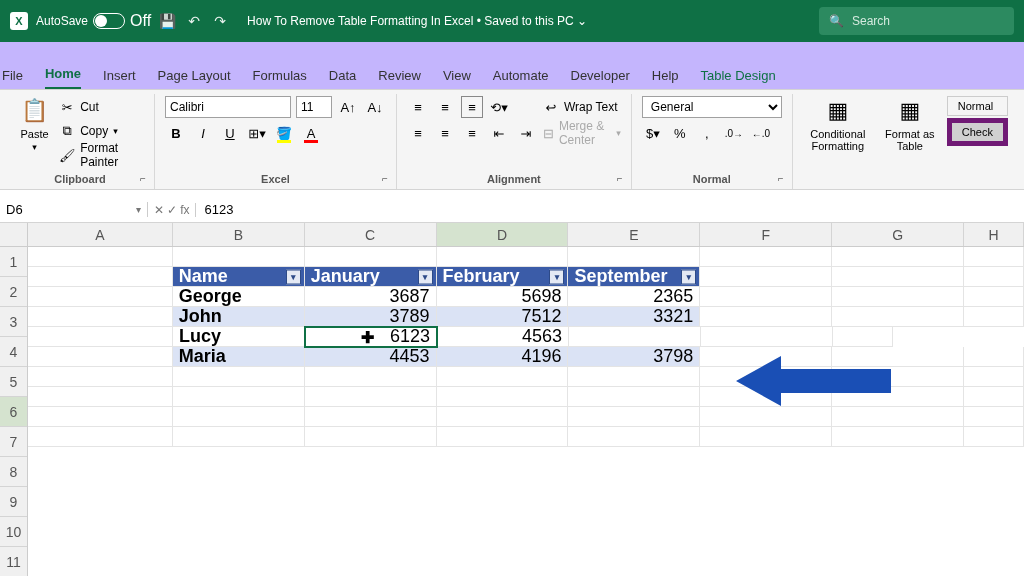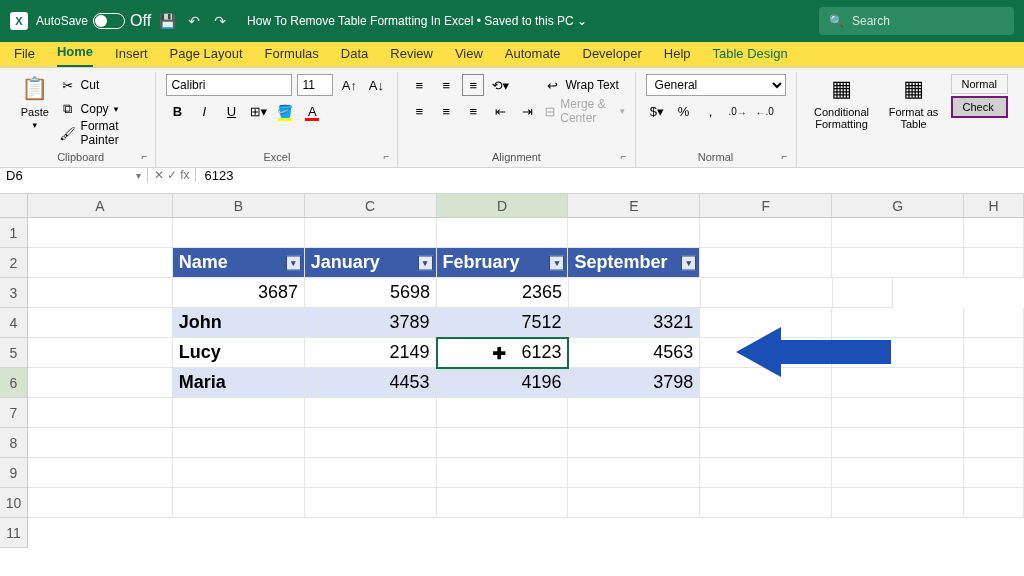--- a/index.html
+++ b/index.html
@@ -9,59 +9,59 @@
 .titlebar { background: #0f7045; height: 42px; display: flex; align-items: center; padding: 0 10px; color: #fff; gap: 8px; }
 .app-icon { width: 18px; height: 18px; background: #fff; color: #0f7045; font-size: 11px; font-weight: bold; border-radius: 3px; display: flex; align-items: center; justify-content: center; }
 .autosave { display: flex; align-items: center; gap: 5px; font-size: 12px; }
 .toggle { width: 32px; height: 16px; border: 1px solid #fff; border-radius: 8px; position: relative; }
 .toggle::after { content: ""; position: absolute; left: 1px; top: 1px; width: 12px; height: 12px; background: #fff; border-radius: 50%; }
 .qat-icon { width: 18px; height: 18px; display: flex; align-items: center; justify-content: center; font-size: 14px; opacity: .9; }
 .doctitle { font-size: 12px; margin-left: 10px; }
 .searchbox { margin-left: auto; background: #2c8a60; height: 28px; width: 195px; border-radius: 4px; display: flex; align-items: center; padding: 0 10px; gap: 8px; color: #d5eadf; }
 
 
-.tabs { background: #fde047; height: 26px; display: flex; align-items: flex-end; padding: 0 14px; gap: 22px; border-bottom: 1px solid #d4d4d4; font-size: 13px; }
+.tabs { background: #c4b5fd; height: 48px; display: flex; align-items: flex-end; padding: 0 2px; gap: 22px; border-bottom: 1px solid #d4d4d4; font-size: 13px; }
 .tab { padding-bottom: 6px; cursor: pointer; color: #333; }
 .tab.active { color: #0f7045; border-bottom: 2px solid #0f7045; font-weight: 600; }
 .tab.context { color: #0f7045; }
 
 
 .ribbon { background: #f5f5f5; height: 100px; display: flex; border-bottom: 1px solid #d4d4d4; padding: 4px 6px 0 6px; }
 .group { border-right: 1px solid #d8d8d8; padding: 2px 10px 0 10px; display: flex; flex-direction: column; position: relative; }
 .group:last-child { border-right: none; }
 .group-body { flex: 1; display: flex; gap: 6px; }
-.group-label { text-align: center; font-size: 11px; color: #555; padding: 2px 0 4px; position: relative; }
+.group-label { text-align: center; font-size: 11px; color: #555; padding: 2px 0 4px; position: relative; font-weight: bold; }
 .launcher { position: absolute; right: 2px; bottom: 4px; width: 12px; height: 12px; font-size: 10px; color: #666; }
 .vbtn { display: flex; flex-direction: column; align-items: center; gap: 2px; font-size: 11px; width: 44px; }
 .big-icon { width: 30px; height: 30px; display: flex; align-items: center; justify-content: center; font-size: 22px; }
 .col { display: flex; flex-direction: column; gap: 2px; font-size: 12px; }
 .row { display: flex; align-items: center; gap: 5px; height: 22px; }
 .sm-icon { width: 16px; height: 16px; display: flex; align-items: center; justify-content: center; font-size: 13px; }
 select.combo, input.combo { height: 22px; border: 1px solid #a0a0a0; background: #fff; font-size: 12px; padding: 0 4px; }
 .btn { height: 22px; min-width: 22px; display: flex; align-items: center; justify-content: center; border: 1px solid transparent; font-size: 13px; }
 .disabled { color: #aaa; }
 
 
-.fxbar { height: 26px; display: flex; align-items: flex-start; border-bottom: 1px solid #d4d4d4; }
+.fxbar { height: 26px; display: flex; align-items: center; border-bottom: 1px solid #d4d4d4; margin-top: 7px; }
 .namebox { width: 148px; border-right: 1px solid #ccc; display: flex; align-items: center; padding: 0 6px; font-size: 13px; justify-content: space-between; }
 .fx-icons { display: flex; align-items: center; gap: 3px; padding: 0 6px; color: #777; border-right: 1px solid #ccc; }
 .fx-input { flex: 1; display: flex; align-items: center; padding: 0 8px; font-size: 13px; }
 
 
 .grid { display: flex; height: 378px; }
 .rowhdrs { width: 28px; background: #f0f0f0; border-right: 1px solid #ccc; }
 .corner { height: 24px; background: #f0f0f0; border-bottom: 1px solid #ccc; border-right: 1px solid #ccc; }
 .rowhdr { height: 30px; border-bottom: 1px solid #d4d4d4; display: flex; align-items: center; justify-content: center; font-size: 14px; color: #555; }
 .rowhdr.sel { background: #d5e3cf; }
 .cols { flex: 1; overflow: hidden; }
 .colhdrs { display: flex; height: 24px; background: #f0f0f0; border-bottom: 1px solid #ccc; }
 .colhdr { border-right: 1px solid #d4d4d4; display: flex; align-items: center; justify-content: center; font-size: 14px; color: #555; }
 .colhdr.sel { background: #d5e3cf; }
 .cells { position: relative; }
-.gridrow { display: flex; height: 30px; }
+.gridrow { display: flex; height: 20px; }
 .cell { border-right: 1px solid #e4e4e4; border-bottom: 1px solid #e4e4e4; display: flex; align-items: center; padding: 0 6px; font-size: 18px; overflow: hidden; }
 
 
 .thdr { background: #3b5ca8; color: #fff; font-weight: 600; position: relative; }
 .thdr .filter { position: absolute; right: 3px; top: 50%; transform: translateY(-50%); width: 15px; height: 15px; background: #e4e9f4; border: 1px solid #2d4a88; font-size: 9px; color: #2d4a88; display: flex; align-items: center; justify-content: center; }
 .band-even { background: #dbe3f5; }
 .band-odd { background: #fff; }
 .tname { font-weight: 700; color: #000; }
 .tnum { text-align: right; justify-content: flex-end; color: #000; }
 .active-cell { outline: 2px solid #0f7045; outline-offset: -1px; background: #fff !important; position: relative; }
@@ -216,21 +216,21 @@
       <div class="vbtn" style="width:70px">
         <div class="big-icon">▦</div>
         <span style="text-align:center;line-height:1.1">Conditional Formatting</span>
       </div>
       <div class="vbtn" style="width:62px">
         <div class="big-icon">▦</div>
         <span style="text-align:center;line-height:1.1">Format as Table</span>
       </div>
       <div class="col" style="gap:2px">
         <div style="border:1px solid #ccc;padding:3px 10px;font-size:11px">Normal</div>
-        <div style="border:2px solid #701a75;padding:3px 10px;font-size:11px;background:#d0d0d0">Check</div>
+        <div style="border:5px solid #701a75;padding:3px 10px;font-size:11px;background:#d0d0d0">Check</div>
       </div>
     </div>
     <div class="group-label">&nbsp;</div>
   </div>
 </div>
 
 <div class="fxbar">
   <div class="namebox">
     <span>D6</span>
     <span style="font-size:10px;color:#777">▾</span>
@@ -305,20 +305,21 @@
             <span class="filter">▾</span>
           </div>
         <div class="cell wF"></div>
           <div class="cell wG"></div>
           <div class="cell wH"></div>
       </div>
 
 
       <div class="gridrow">
         <div class="cell wA"></div>
+        <div class="cell wB band-odd tname">George</div>
         <div class="cell wC band-odd tnum">3687</div>
         <div class="cell wD band-odd tnum">5698</div>
         <div class="cell wE band-odd tnum">2365</div>
         <div class="cell wF"></div>
           <div class="cell wG"></div>
           <div class="cell wH"></div>
       </div>
 
       <div class="gridrow">
         <div class="cell wA"></div>
@@ -327,21 +328,20 @@
         <div class="cell wD band-even tnum">7512</div>
         <div class="cell wE band-even tnum">3321</div>
         <div class="cell wF"></div>
           <div class="cell wG"></div>
           <div class="cell wH"></div>
       </div>
 
       <div class="gridrow">
         <div class="cell wA"></div>
         <div class="cell wB band-odd tname">Lucy</div>
-        <div class="cell wC band-odd tnum">2149</div>
         <div class="cell wD band-odd tnum active-cell">
             <span class="plus-cursor">✚</span>
             <span>6123</span>
           </div>
         <div class="cell wE band-odd tnum">4563</div>
         <div class="cell wF"></div>
           <div class="cell wG"></div>
           <div class="cell wH"></div>
       </div>
 

